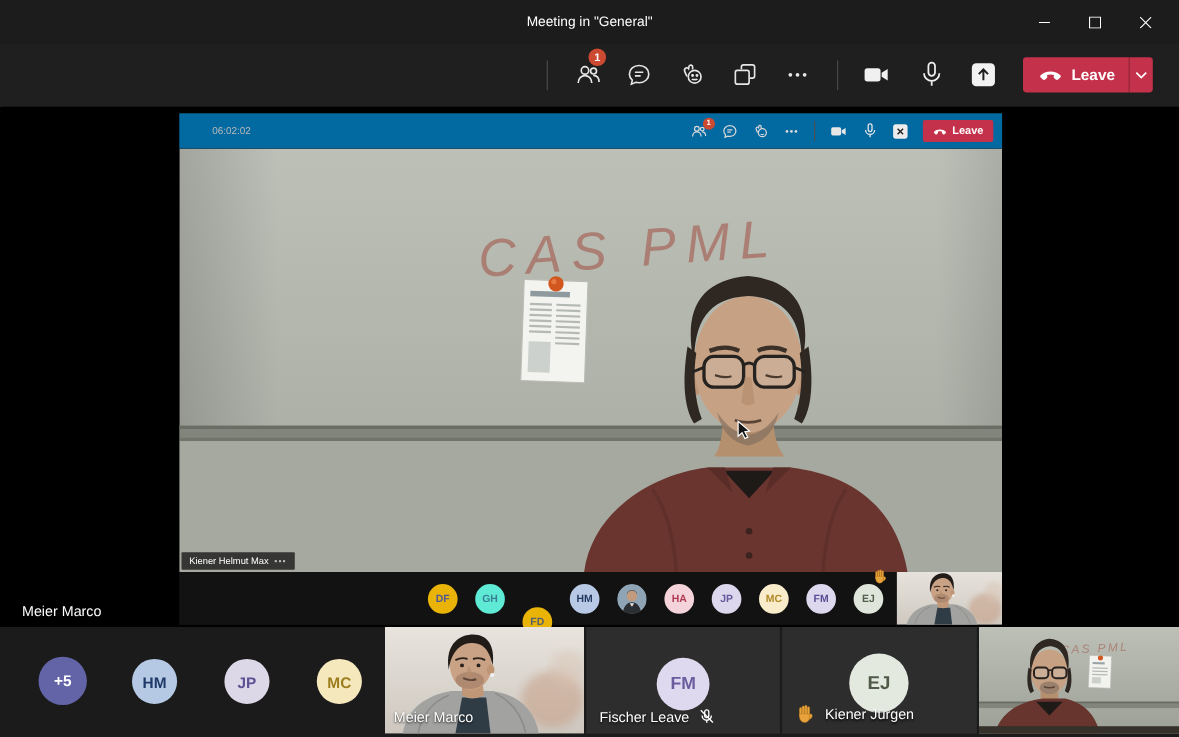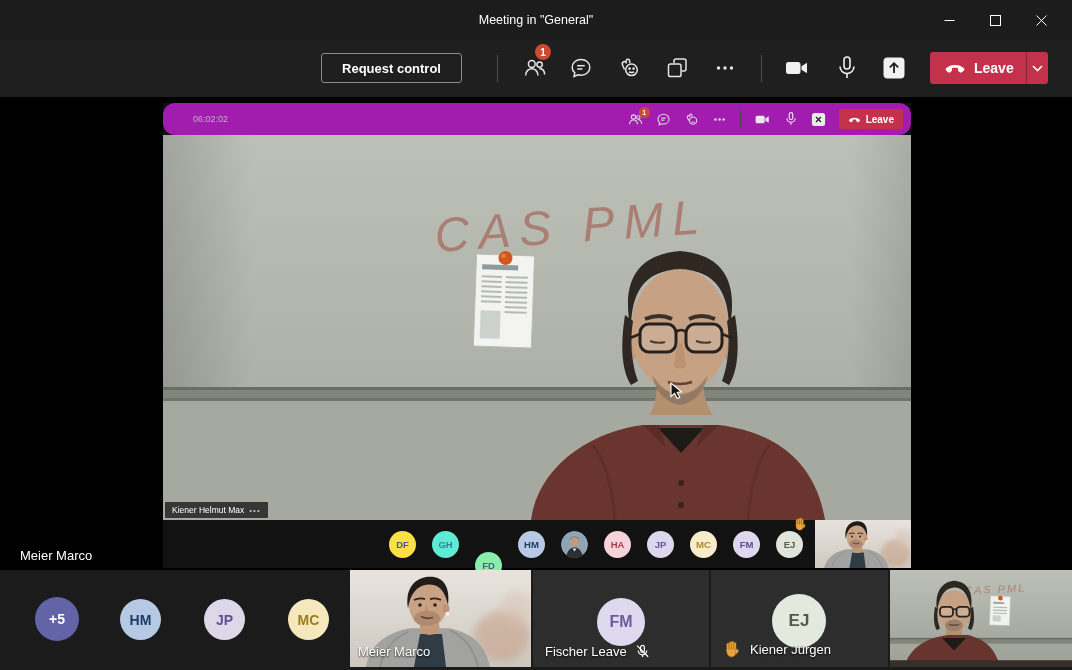--- a/index.html
+++ b/index.html
@@ -41,21 +41,21 @@
   }
   .leave-main { display:flex; align-items:center; gap:8px; padding:0 12px 0 14px; font-size:14px; font-weight:700; }
   .leave-chevron { width:30px; display:flex; align-items:center; justify-content:center; border-left:1px solid rgba(0,0,0,0.28); }
 
   
   .stage { position:absolute; left:0; top:97px; width:1072px; height:473px; background:#000; }
   .presenter-label { position:absolute; left:20px; top:451px; color:#fff; font-size:13px; }
 
   
   .shared { position:absolute; left:163px; top:6px; width:748px; height:465px; background:#101010; }
-  .in-toolbar { position:absolute; left:0; top:0; width:748px; height:32px; background:#a21caf;border-radius:12px; }
+  .in-toolbar { position:absolute; left:0; top:0; width:748px; height:32px; background:#0369a1; }
   .in-timer { position:absolute; left:30px; top:0; height:32px; line-height:32px; color:#b9b9b9; font-size:9px; }
   .in-icons { position:absolute; right:8px; top:0; height:32px; display:flex; align-items:center; gap:13px; color:#d9d9d9; }
   .in-icon { position:relative; display:flex; align-items:center; justify-content:center; }
   .in-badge {
     position:absolute; top:-5px; right:-7px; min-width:11px; height:11px; border-radius:6px;
     background:#cc4a31; color:#fff; font-size:7px; font-weight:700;
     display:flex; align-items:center; justify-content:center;
   }
   .in-div { width:1px; height:18px; background:#4d4d4d; }
   .in-leave {
@@ -113,21 +113,20 @@
       <div class="win-btn">
         <svg width="11" height="11" viewBox="0 0 11 11">
             <path d="M0.5 0.5 L10.5 10.5 M10.5 0.5 L0.5 10.5" stroke="#fff" stroke-width="1"></path>
           </svg>
       </div>
     </div>
   </div>
 
   <div class="toolbar">
 
-    <button class="req-btn">Request control</button>
 
     <div class="tb-div" style="left:497px;"></div>
 
     <div class="icon-btn" style="left:513px;">
       <svg width="24" height="24" viewBox="0 0 24 24" fill="none" stroke="#e6e6e6" stroke-width="1.5">
         <circle cx="8.8" cy="8" r="3.4"></circle>
         <path d="M2.6 19.5 C2.6 14.8 6 12.7 8.8 12.7 C11.6 12.7 15 14.8 15 19.5"></path>
         <circle cx="16.6" cy="8.6" r="2.7"></circle>
         <path d="M16.3 12.5 C19.6 12.6 21.6 14.9 21.6 18.6"></path>
       </svg>
@@ -346,27 +345,27 @@
           </g>
         </svg>
         <div class="name-pill">
           <span>Kiener Helmut Max</span>
           <span class="pill-dots">•••</span>
         </div>
       </div>
 
       <div class="in-strip">
         <div class="in-avatars">
-          <div class="av27" style="background-color: #fde047; color: rgb(76, 86, 150);">
+          <div class="av27" style="background-color: #eab308; color: rgb(76, 86, 150);">
               <span>DF</span>
             </div>
           <div class="av27" style="background-color: #5eead4; color: rgb(58, 127, 149);">
               <span>GH</span>
             </div>
-          <div class="av27" style="background-color: #86efac; color: rgb(82, 97, 109); margin-top: 43px;">
+          <div class="av27" style="background-color: #eab308; color: rgb(82, 97, 109); margin-top: 43px;">
               <span>FD</span>
             </div>
           <div class="av27" style="background-color: rgb(184, 201, 230); color: rgb(36, 58, 97);">
               <span>HM</span>
             </div>
           <div class="av27" style="overflow:hidden;">
             <svg width="27" height="27" viewBox="0 0 27 27">
               <circle cx="13.5" cy="13.5" r="13.5" fill="#8fa5b5"></circle>
               <path d="M5 27 C 6 19 10 16.5 13.5 16.5 C 17 16.5 21 19 22 27 Z" fill="#2b2e33"></path>
               <path d="M11.5 17.5 L13.5 20.5 L15.5 17.5 Z" fill="#e8e8e8"></path>

